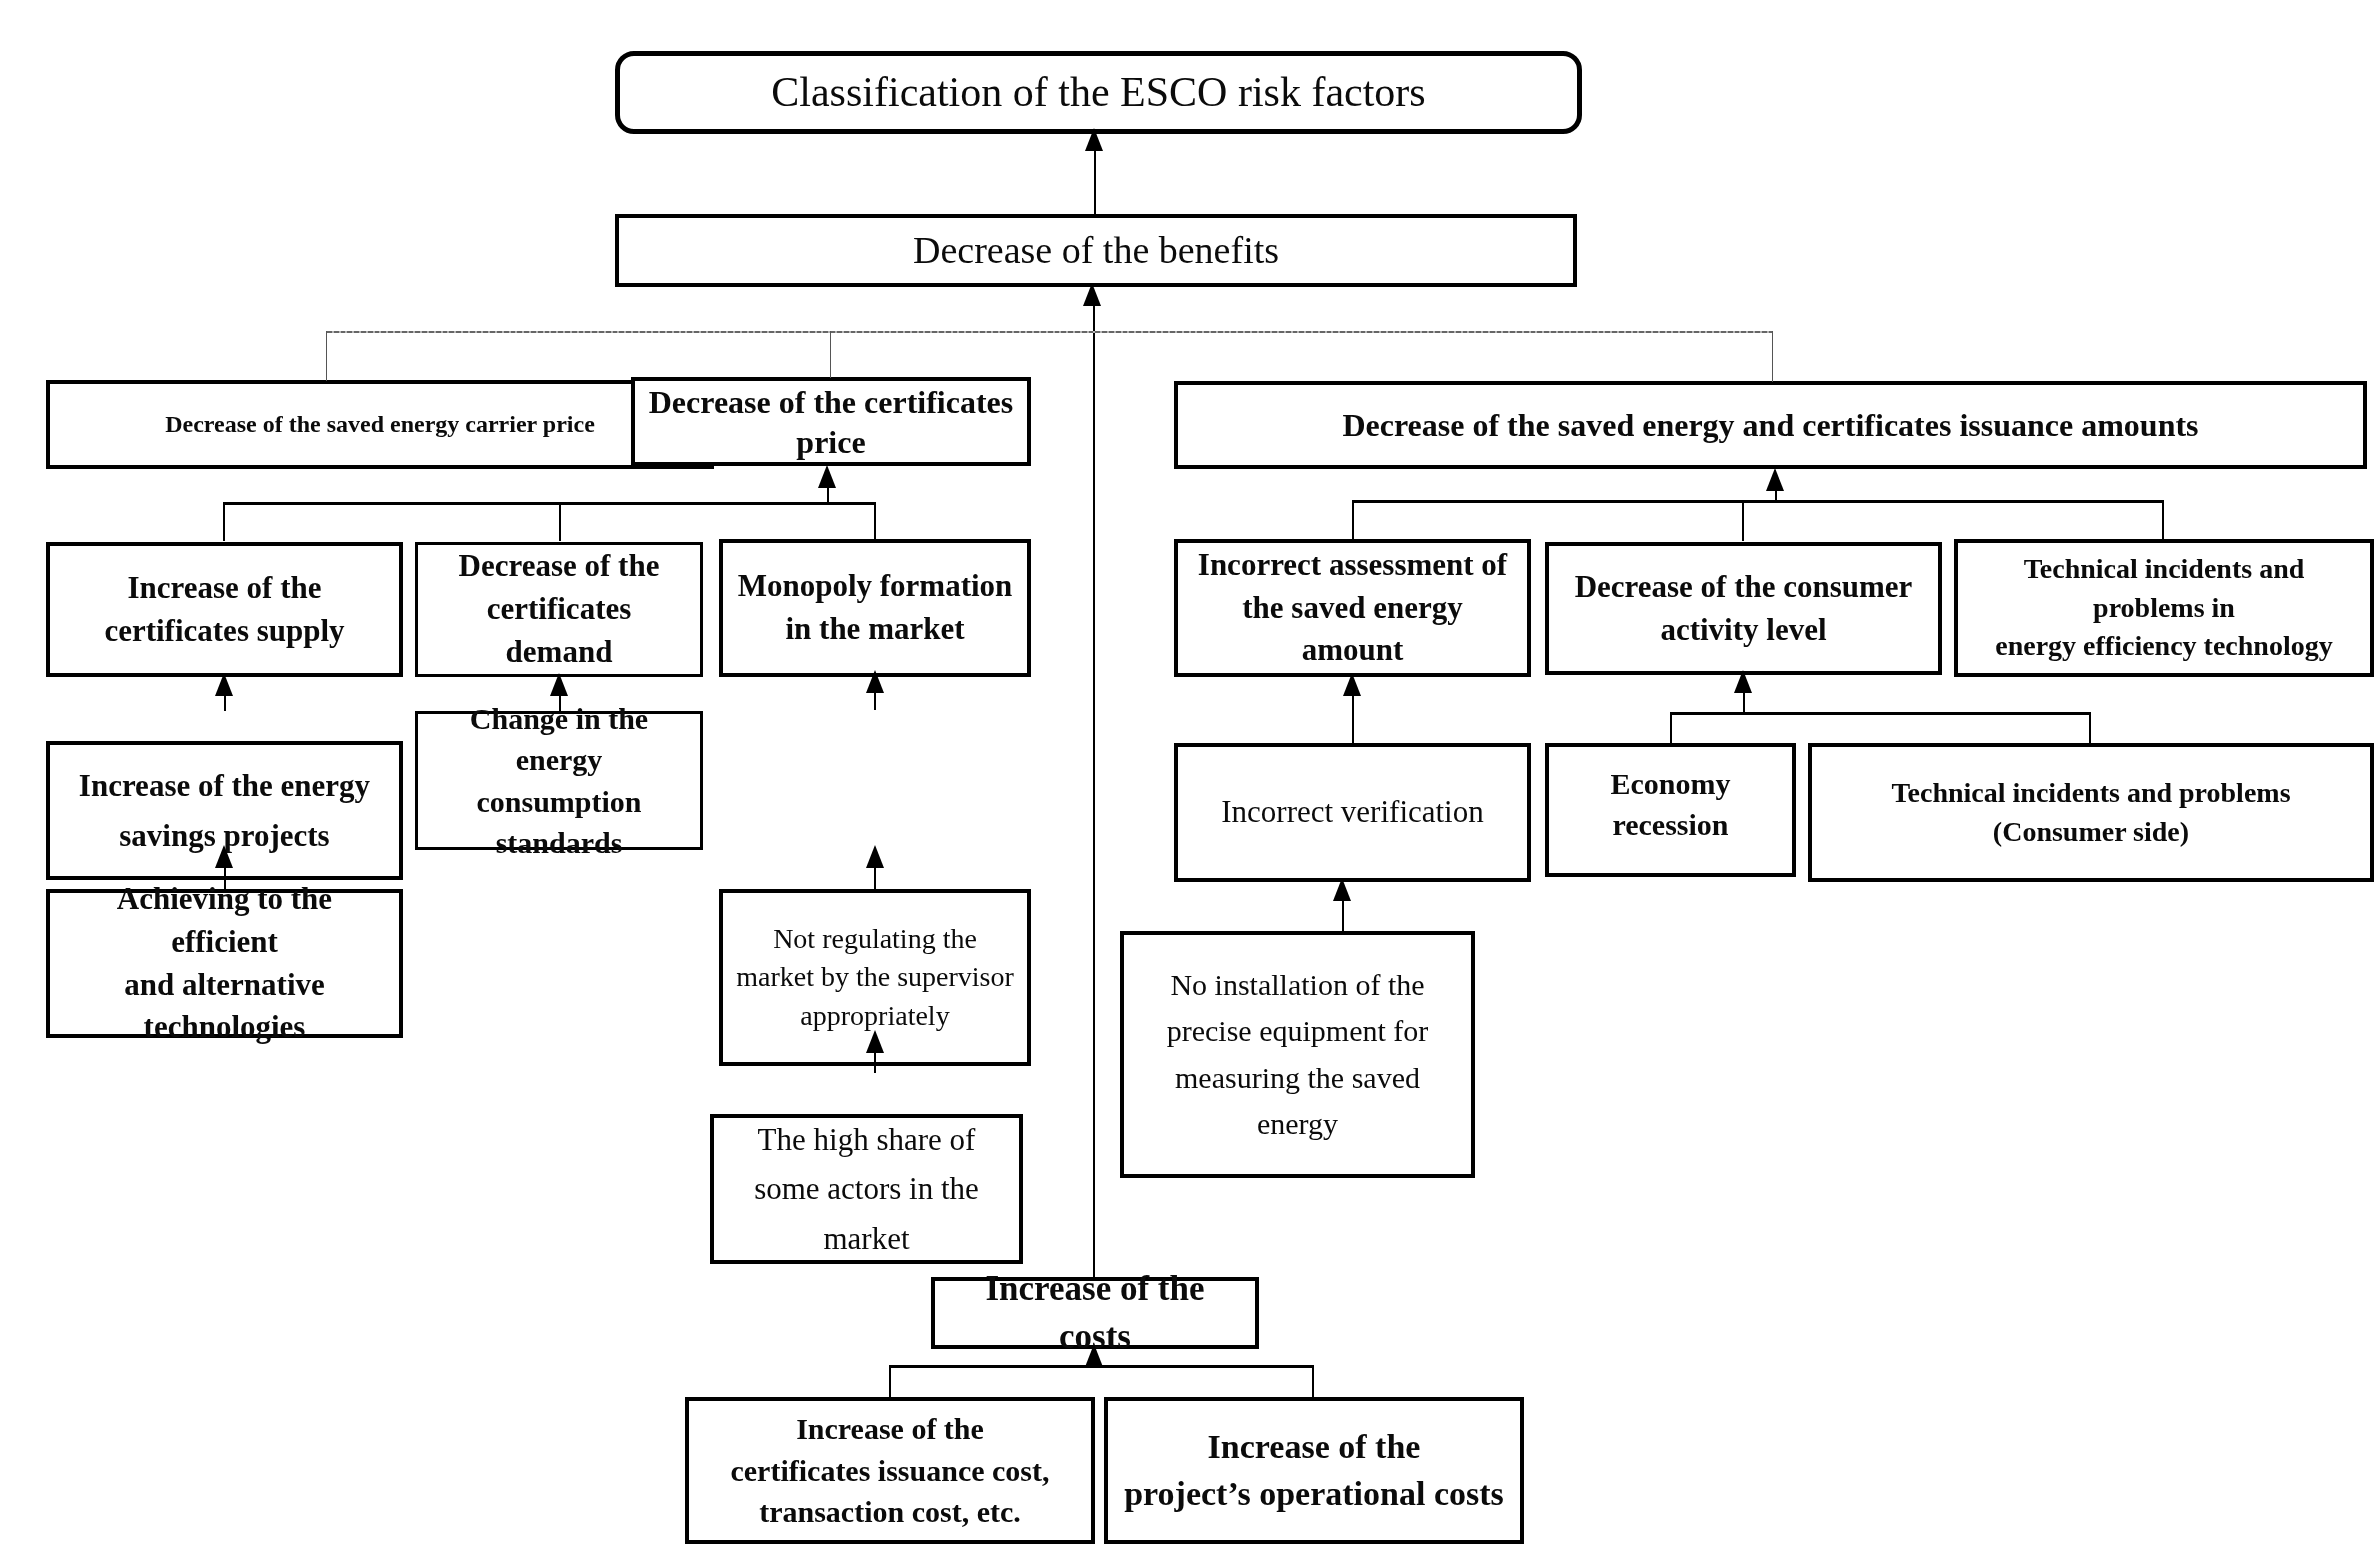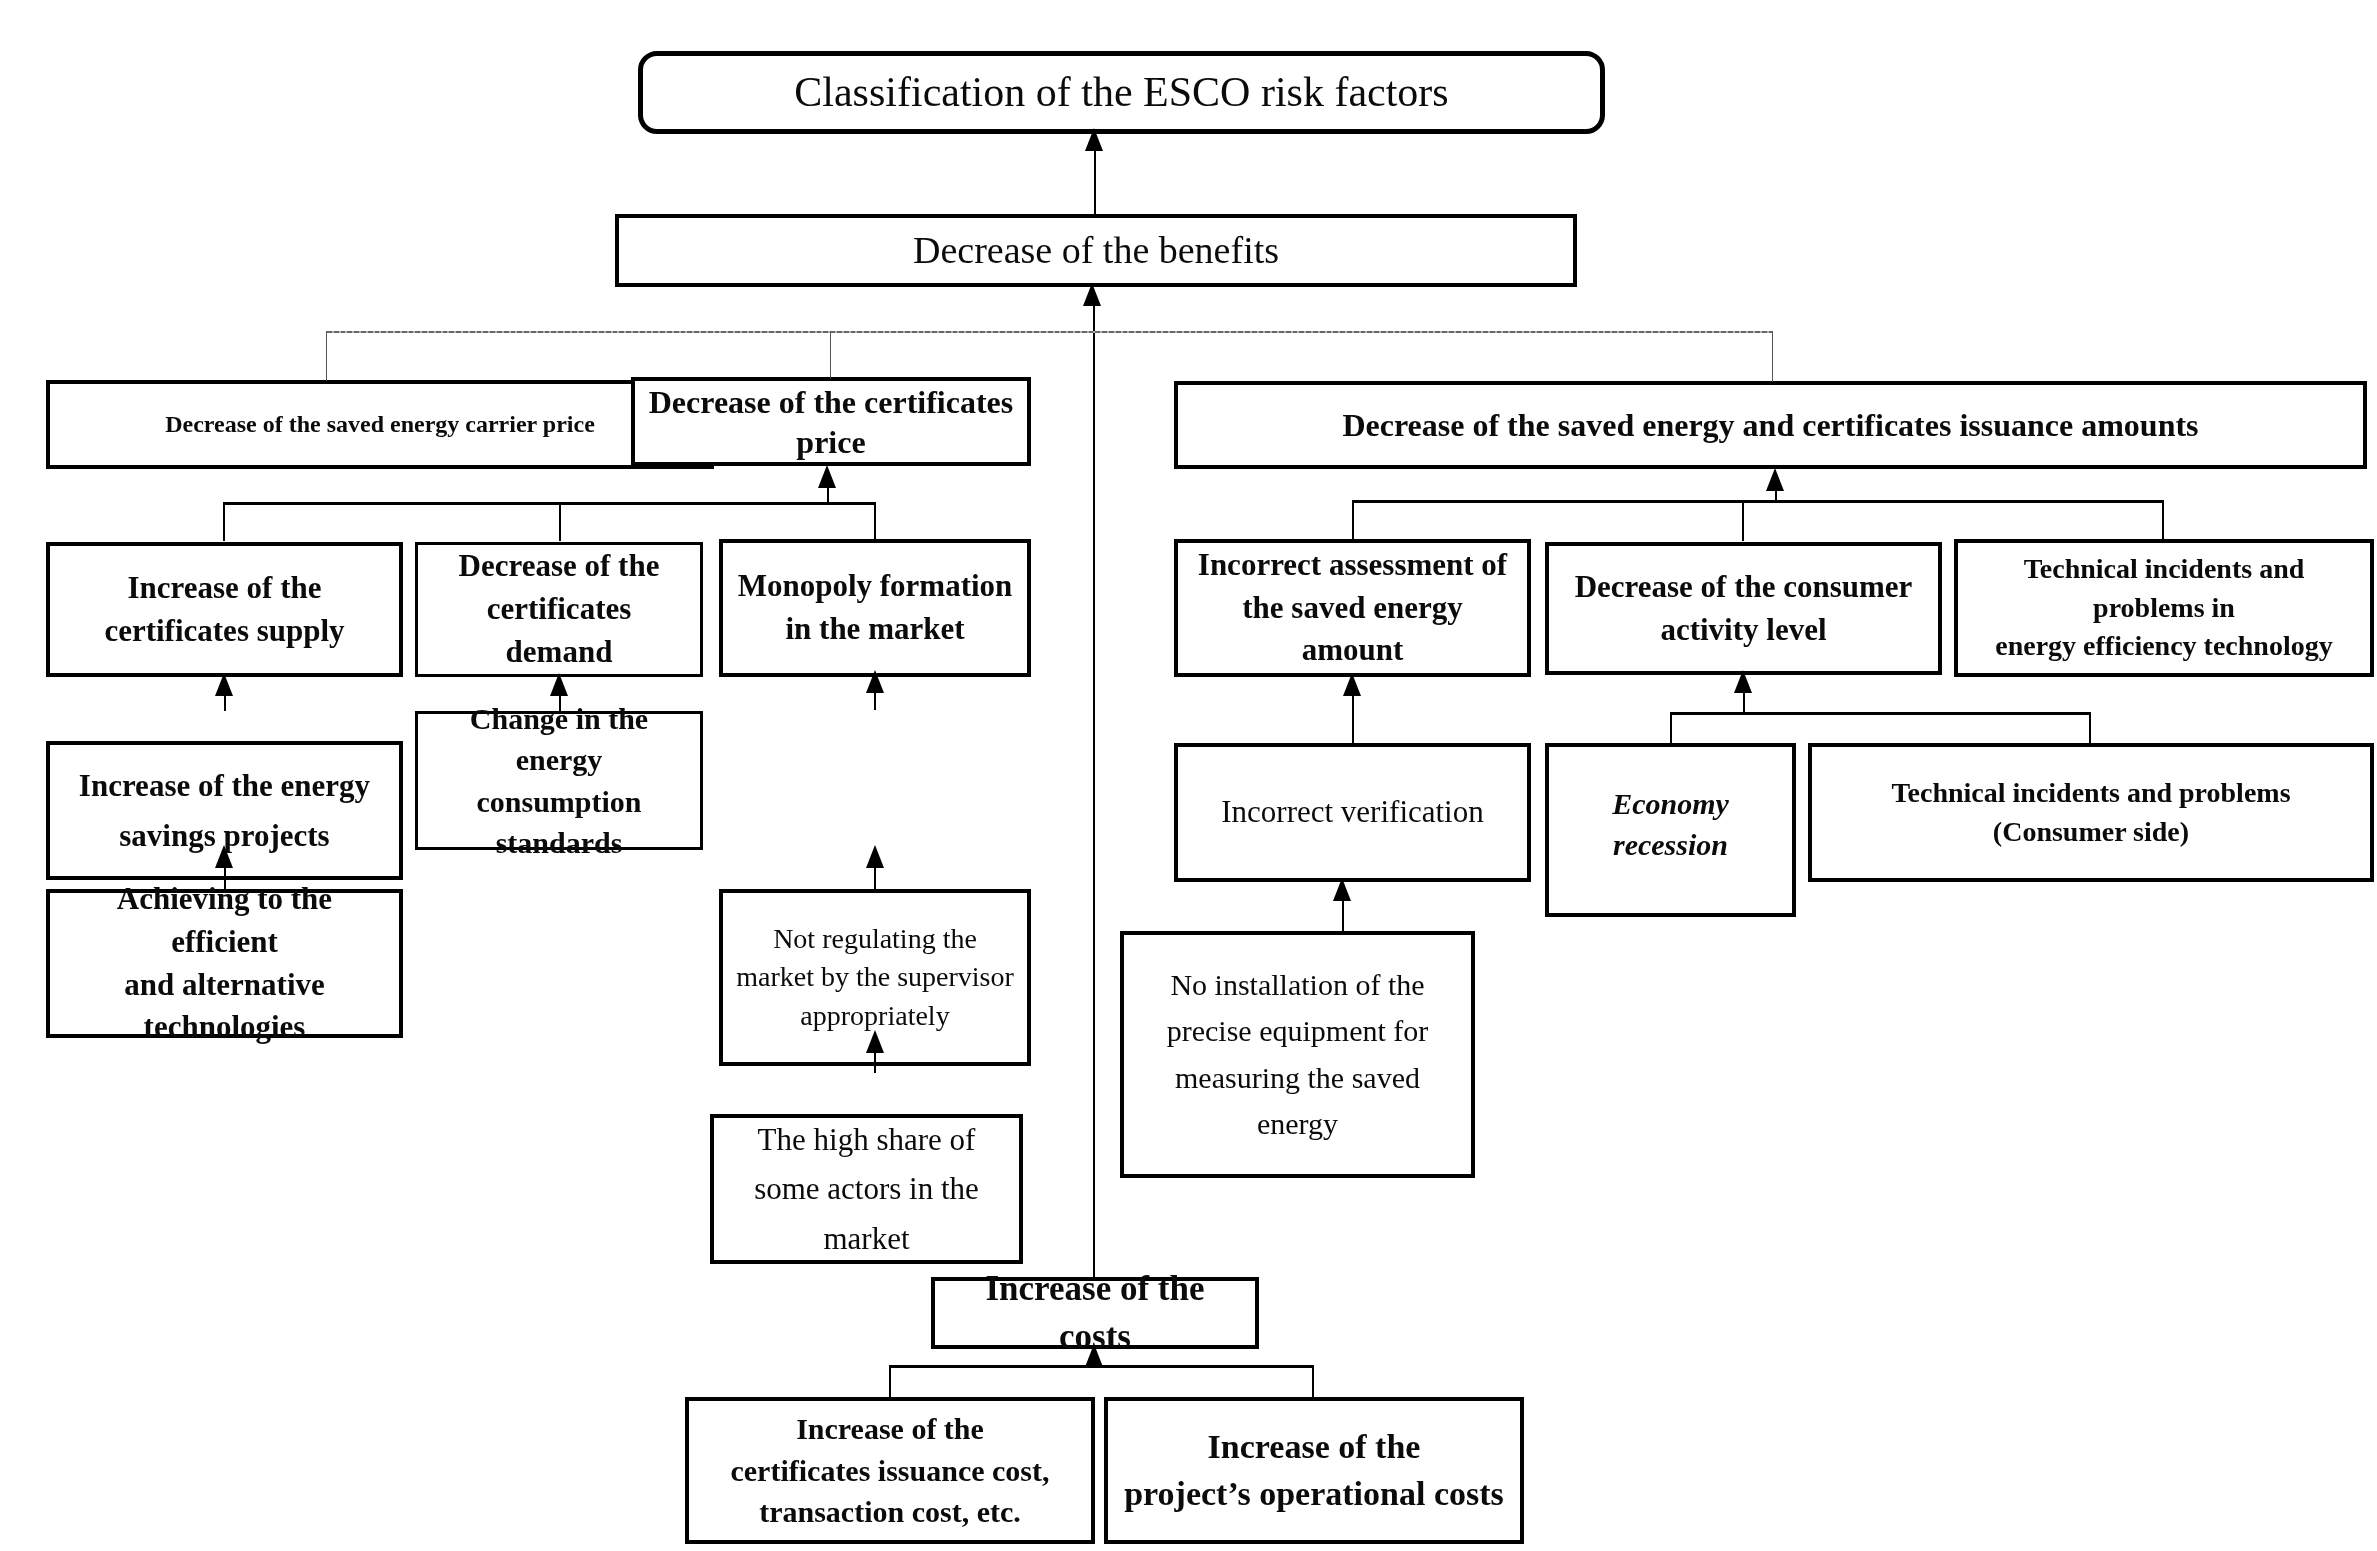--- a/index.html
+++ b/index.html
@@ -1,21 +1,21 @@
 <!DOCTYPE html>
 <html style="font-size:10.8px"><head>
 <meta charset="utf-8">
 <style>
   html,body{margin:0;padding:0;background:#fff;overflow:hidden;}
   #figure{position:relative;width:2377px;height:1552px;background:#fff;
           font-family:"Liberation Serif","DejaVu Serif",serif;color:#0b0b0b;}
   .node{position:absolute;background:#fff;border:4px solid #000;box-sizing:border-box;
         display:flex;align-items:center;justify-content:center;text-align:center;
         white-space:pre-line;line-height:1.38;font-weight:700;padding:4px 12px;}
-  .rounded{border-radius:19px;border-width:5.4px;margin-left:23px;}
+  .rounded{border-radius:19px;border-width:5.4px;}
   .bw7{border-width:4.7px;}
   .bw5{border-width:3.4px;}
   .fw400{font-weight:400;}
   .vline{position:absolute;width:2px;background:#000;}
   .hline{position:absolute;height:2.7px;background:#000;}
   .branchline{position:absolute;height:2px;
         background:repeating-linear-gradient(90deg,#666 0 4.7px,#b5b5b5 4.7px 6.8px);}
   .gdrop{position:absolute;width:1.4px;background:#555;}
   .arrow-up{position:absolute;width:0;height:0;
         border-left:9.5px solid transparent;border-right:9.5px solid transparent;
@@ -59,21 +59,21 @@
   <div class="node" style="left:46px;top:711px;width:357px;height:139px;font-size:31px;line-height:1.6;margin-top:30px;">Increase of the energy
 savings projects</div>
 
   <div class="node bw5" style="left:415px;top:711px;width:288px;height:139px;font-size:30px;">Change in the
 energy consumption
 standards</div>
 
 
   <div class="node fw400" style="left:1174px;top:743px;width:357px;height:139px;font-size:31px;">Incorrect verification</div>
 
-  <div class="node" style="left:1545px;top:743px;width:251px;height:174px;font-size:30px;align-items:flex-start;padding-top:36px;font-style:italic;">Economy
+  <div class="node" style="left:1545px;top:743px;width:251px;height:134px;font-size:30px;align-items:flex-start;padding-top:16px;">Economy
 recession</div>
 
   <div class="node" style="left:1808px;top:743px;width:566px;height:139px;font-size:28px;">Technical incidents and problems
 (Consumer side)</div>
 
   <div class="node" style="left:46px;top:889px;width:357px;height:149px;font-size:31px;">Achieving to the efficient
 and alternative
 technologies</div>
 
   <div class="node fw400" style="left:719px;top:889px;width:312px;height:177px;font-size:28px;">Not regulating the

